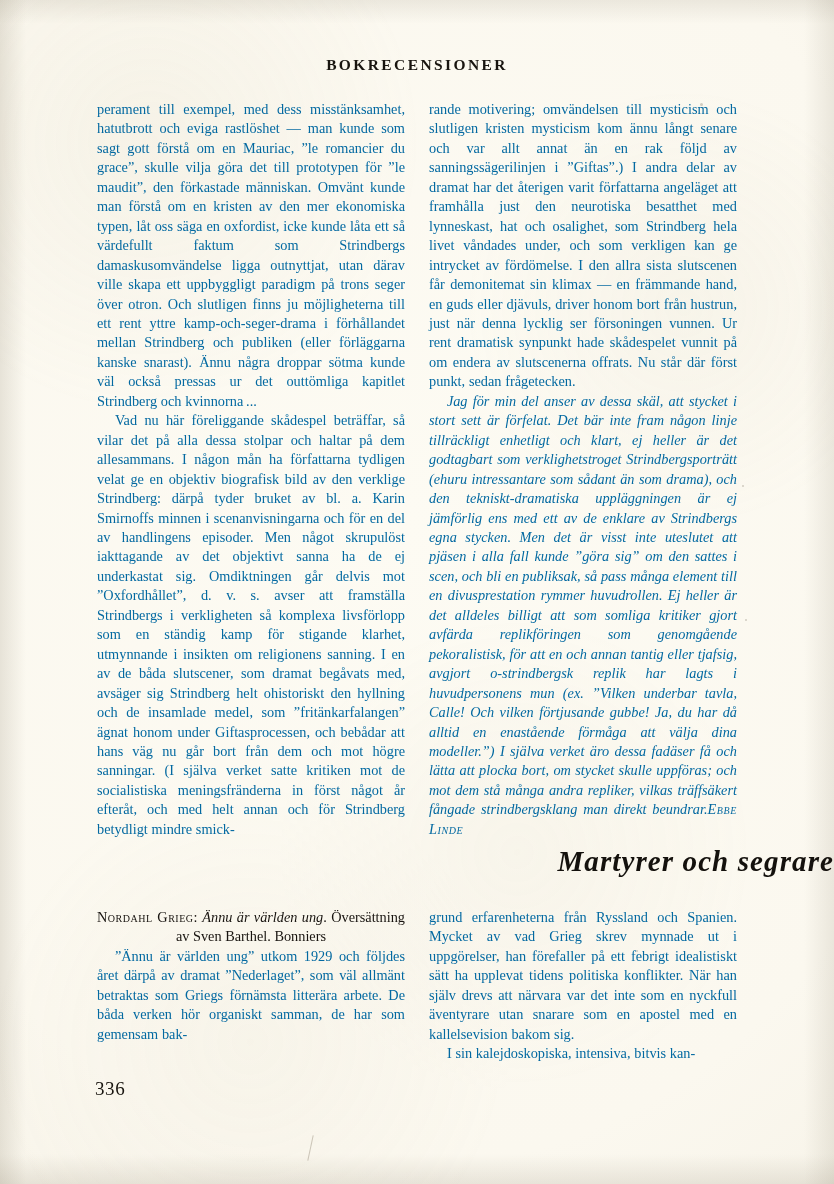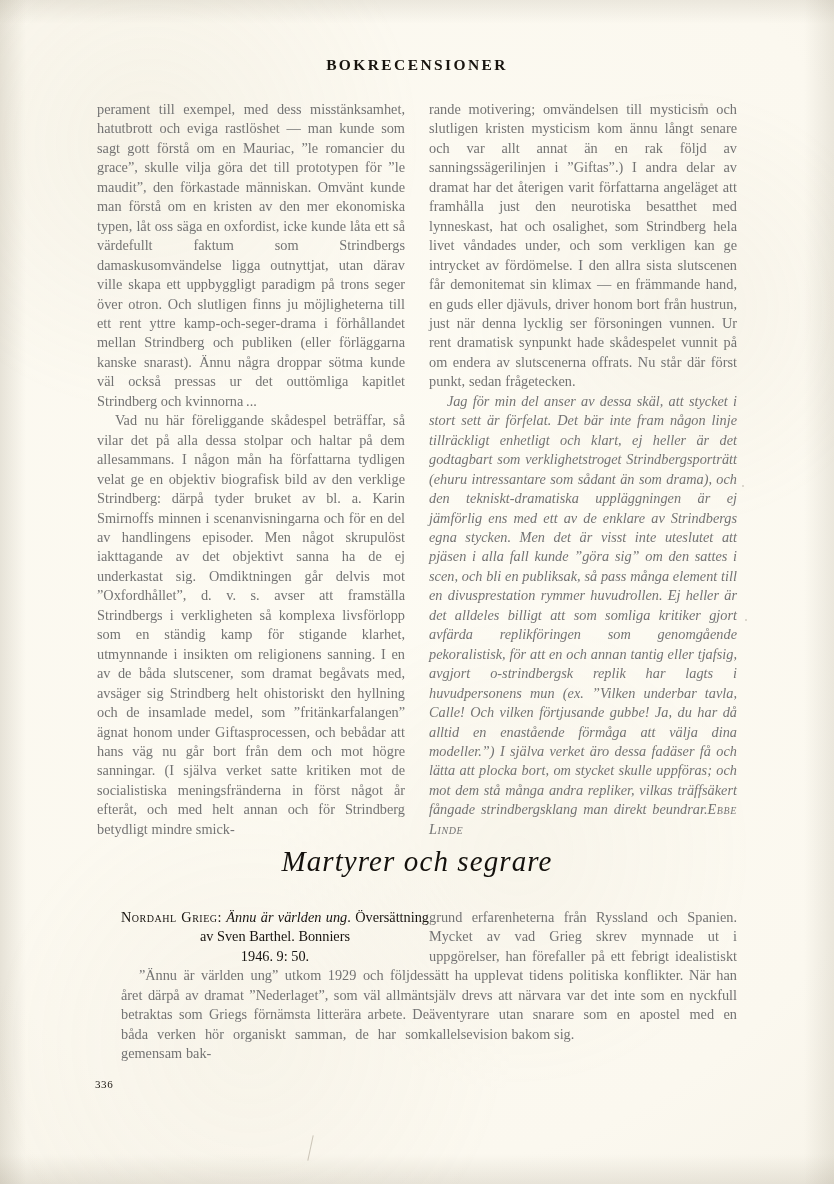--- a/index.html
+++ b/index.html
@@ -82,21 +82,21 @@
   }
 
   
   p.body {
     margin: 0;
     font-size: 14.3px;
     line-height: 19.45px;
     text-align: justify;
     text-align-last: left;
     text-justify: inter-word;
-    color: #737373;
+    color: #0369a1;
     -webkit-hyphens: none;
     hyphens: none;
     word-spacing: .2px;
   }
   p.body + p.body { text-indent: 1.25em; }
   p.body.cont { text-indent: 0; }
   p.body.indent { text-indent: 1.25em; }
 
   
   .signature {
@@ -107,35 +107,36 @@
     text-align: justify;
     text-align-last: justify;
     font-style: italic;
   }
 
   
   .section-heading {
     position: absolute;
     left: 0; right: 0;
     top: 845px;
-    text-align: center;
+    text-align: right;
     font-style: italic;
     font-size: 29px;
     letter-spacing: 1.1px;
     color: #14110d;
-    font-weight: 400;
+    font-weight: 700;
   }
 
   
   .cols-lower {
     position: absolute;
     left: 97px;
     top: 908px;
     width: 640px;
     display: flex;
+    gap: 24px;
     justify-content: flex-end;
   }
   .cols-lower .col { width: 308px; }
 
   .citation {
     margin: 0 0 0 0;
     font-size: 14.3px;
     line-height: 19.45px;
     text-align: justify;
     text-align-last: center;
@@ -153,21 +154,21 @@
     font-size: 14.3px;
     line-height: 19.45px;
     margin: 0;
   }
 
   
   .folio {
     position: absolute;
     left: 95px;
     top: 1078px;
-    font-size: 11px;
+    font-size: 19px;
     letter-spacing: .6px;
     color: #191510;
   }
 
   
   .scan-mark {
     position: absolute;
     background: rgba(110,100,80,.30);
     border-radius: 50%;
     z-index: 4;
@@ -204,26 +205,26 @@
     </div>
 
   </div>
 
   <div class="section-heading">Martyrer och segrare</div>
 
   <div class="cols-lower">
 
     <div class="col">
       <p class="citation"><span class="author">Nordahl Grieg:</span> <span class="title">Ännu är världen ung</span><span>. Översättning av Sven Barthel. Bonniers</span></p>
-      <p class="citation-center">1946. 9: 50.</p>
       <p class="body indent">”Ännu är världen ung” utkom 1929 och följdes året därpå av dramat ”Nederlaget”, som väl allmänt betraktas som Griegs förnämsta litterära arbete. De båda verken hör organiskt samman, de har som gemensam bak-</p>
     </div>
 
     <div class="col">
       <p class="body cont">grund erfarenheterna från Ryssland och Spanien. Mycket av vad Grieg skrev mynnade ut i uppgörelser, han förefaller på ett febrigt idealistiskt sätt ha upplevat tidens politiska konflikter. När han själv drevs att närvara var det inte som en nyckfull äventyrare utan snarare som en apostel med en kallelsevision bakom sig.</p>
+      <p class="body">I sin kalejdoskopiska, intensiva, bitvis kan-</p>
     </div>
 
   </div>
 
   <div class="folio">336</div>
 
 </div>
 
 <div class="scan-mark" style="left:700px; top:103px; width:3px; height:3px;"></div>
 <div class="scan-mark" style="left:742px; top:485px; width:2px; height:2px;"></div>

